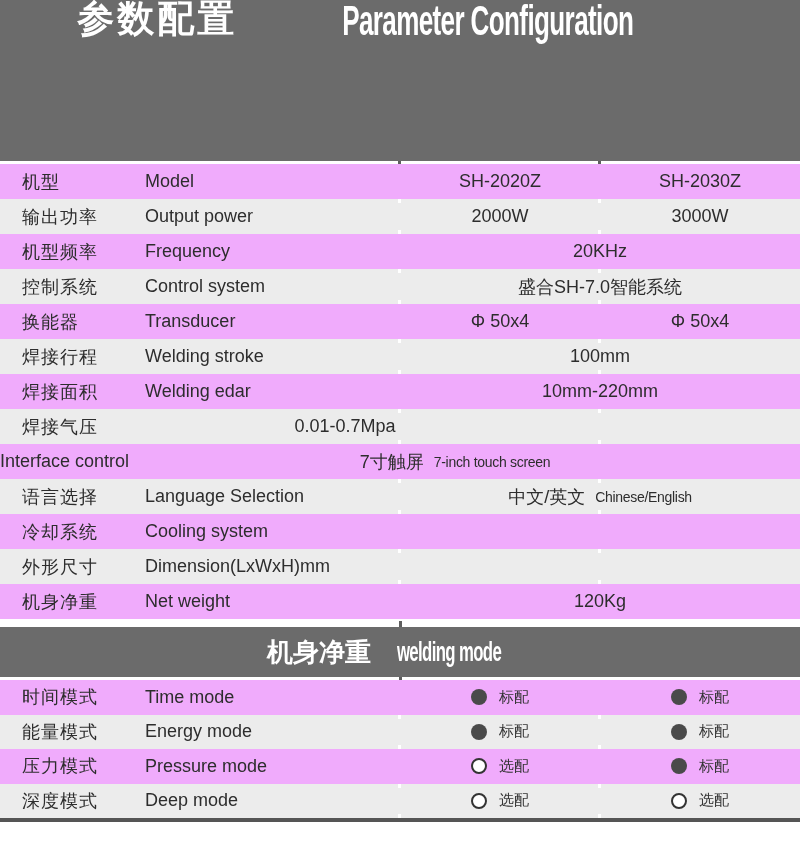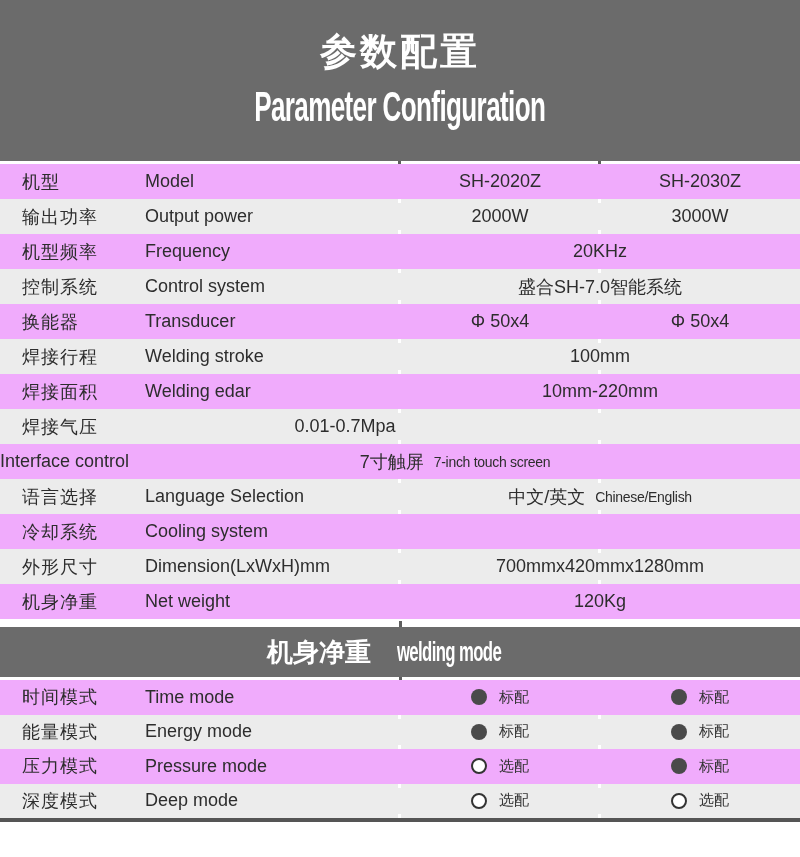--- a/index.html
+++ b/index.html
@@ -4,21 +4,21 @@
 <style>
   html,body{margin:0;padding:0;}
   body{
     width:800px;height:857px;
     font-family:"Liberation Sans","DejaVu Sans",sans-serif;
     color:#2d2d2d;background:#ffffff;overflow:hidden;
   }
   
   .header{
     height:161px;background:#6b6b6b;position:relative;
-    display:flex;flex-direction:column;align-items:center;justify-content:center;gap:16px;
+    display:flex;flex-direction:row;align-items:flex-start;justify-content:center;gap:16px;
   }
   .title-zh{color:#fff;font-size:37px;font-weight:bold;letter-spacing:3px;line-height:1;}
   .title-en{
     color:#fff;font-size:42px;font-weight:bold;line-height:1;white-space:nowrap;
     display:inline-block;transform:scaleX(0.62);letter-spacing:-1px;
   }
   .header::after{ 
     content:"";position:absolute;left:398px;bottom:-5px;width:3px;height:5px;
     background:#5e5e5e;box-shadow:200px 0 0 #5e5e5e;
   }
@@ -150,23 +150,20 @@
   </div>
 
   <div class="row">
     <div class="cell-zh">冷却系统</div>
     <div class="cell-en">Cooling system</div>
   </div>
 
   <div class="row">
     <div class="cell-zh">外形尺寸</div>
     <div class="cell-en">Dimension(LxWxH)mm</div>
-    <div class="cell-span">
-        <span>700mmx420mmx1280mm</span>
-      </div>
   </div>
 
   <div class="row">
     <div class="cell-zh">机身净重</div>
     <div class="cell-en">Net weight</div>
     <div class="cell-span">
         <span>120Kg</span>
       </div>
   </div>
 

